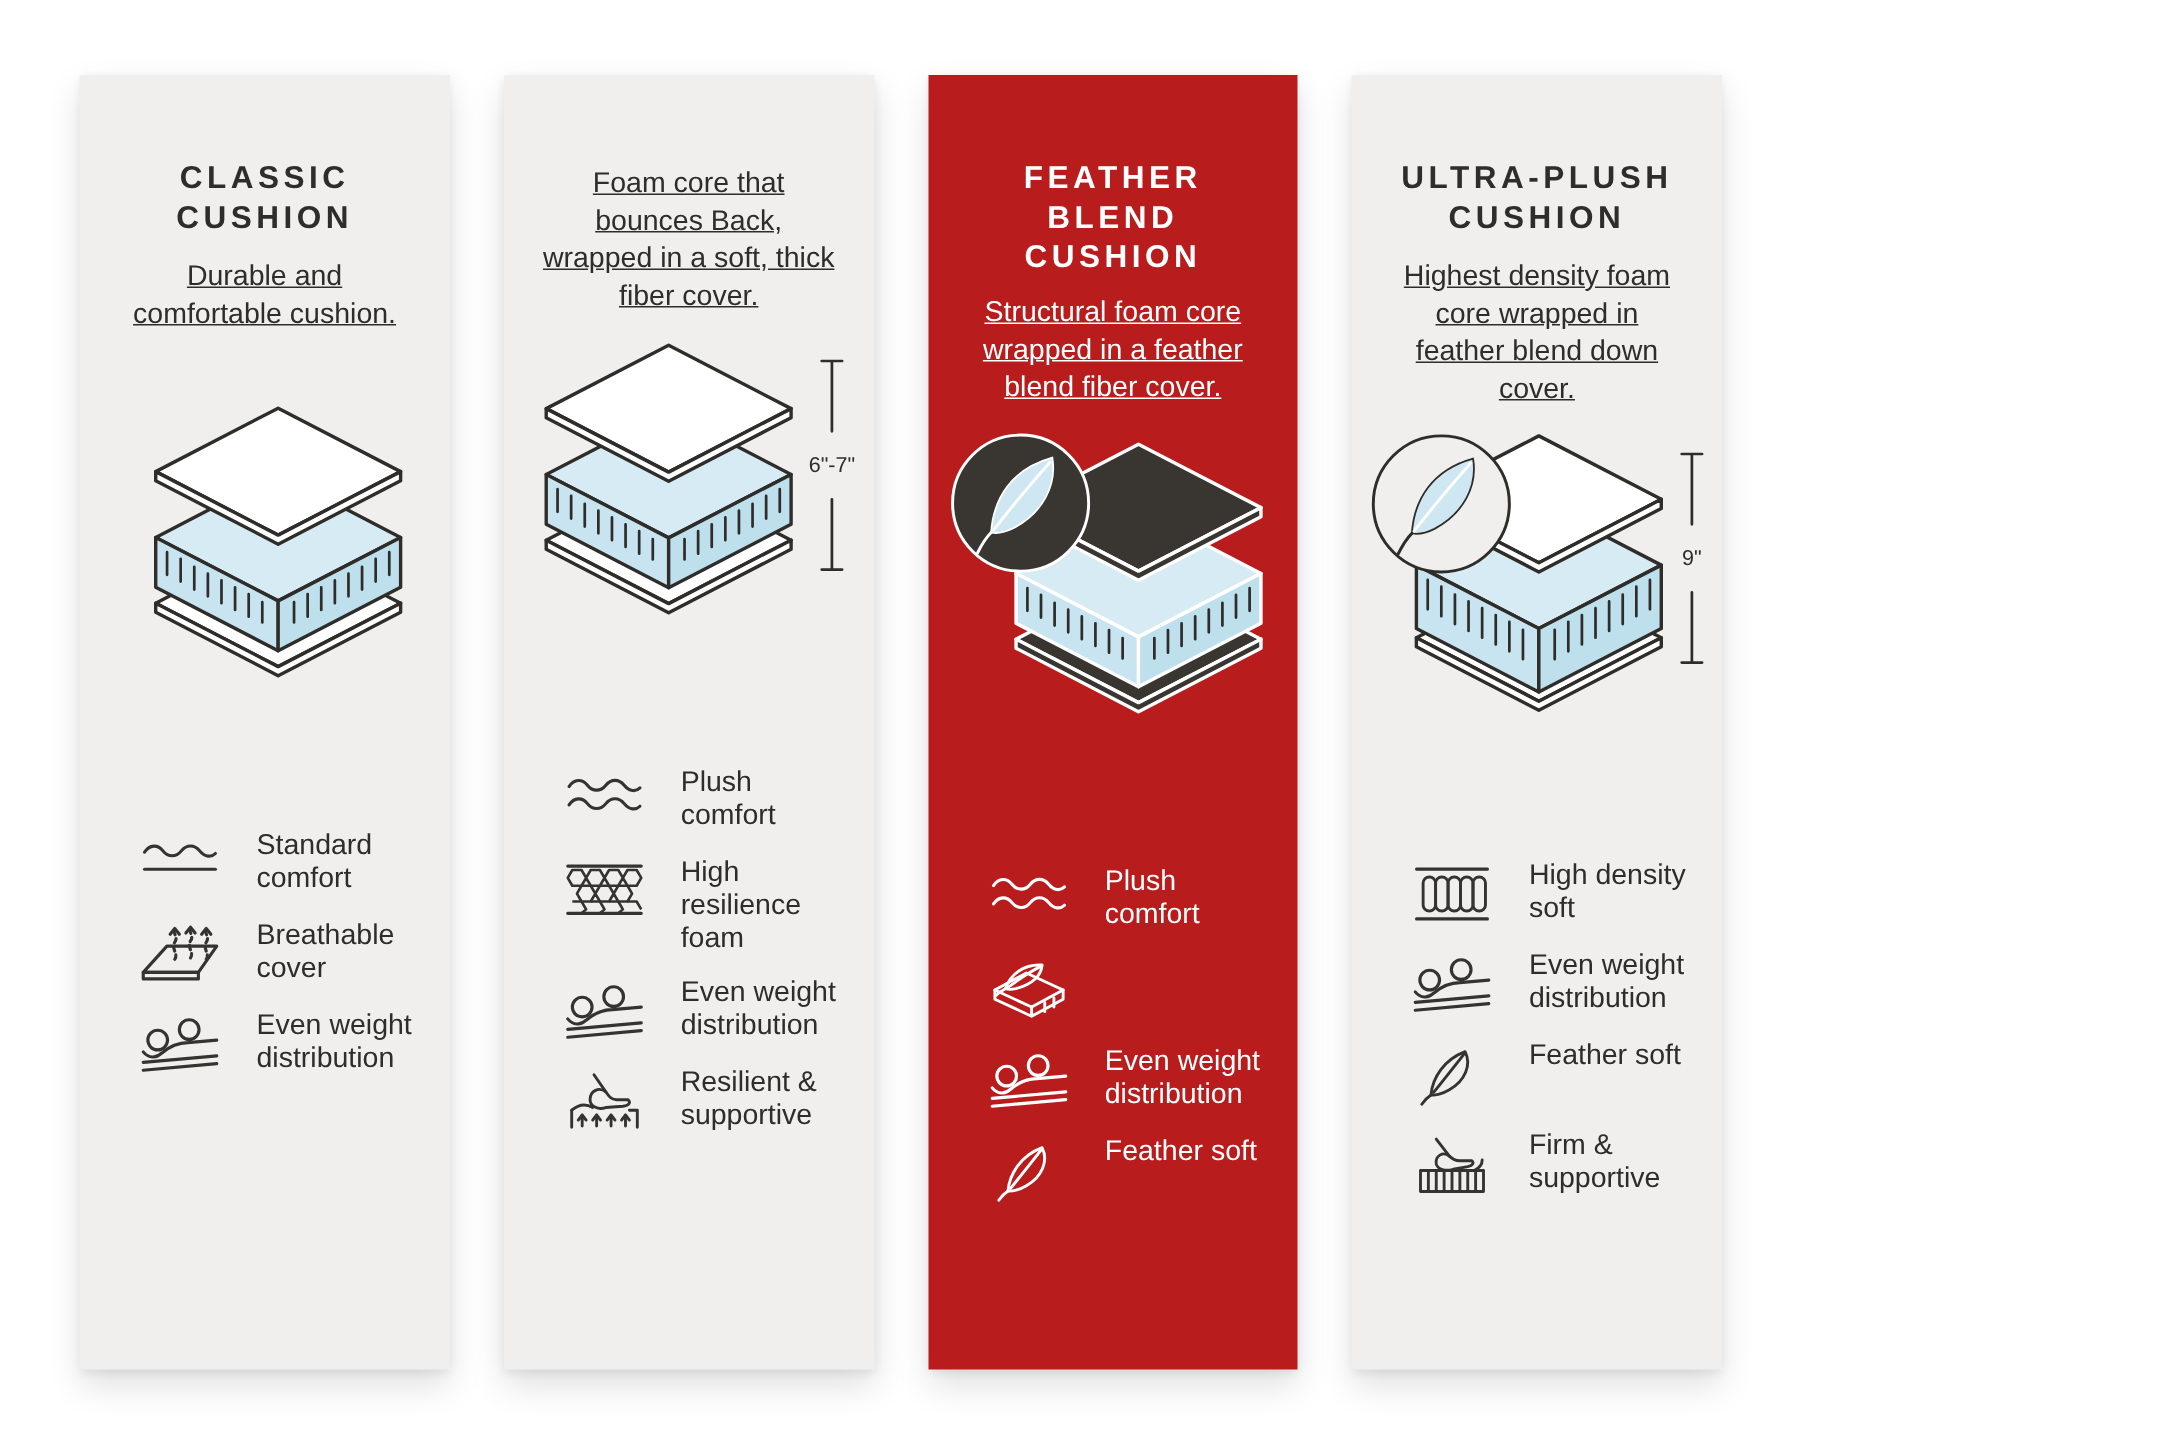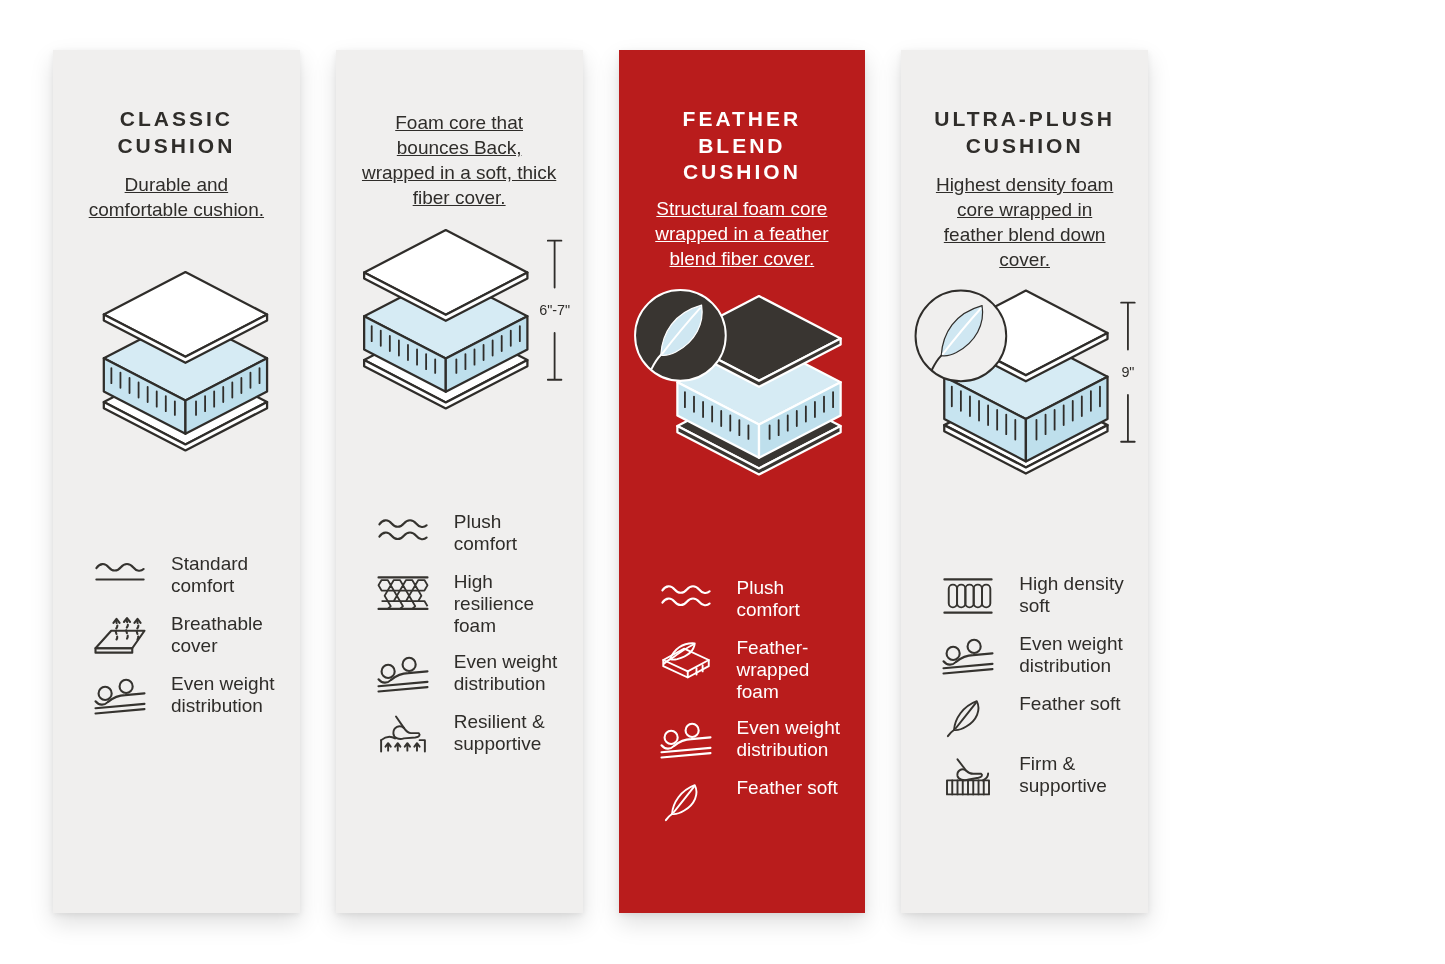--- a/index.html
+++ b/index.html
@@ -253,21 +253,20 @@
             </svg>
           </span>
         <span class="flabel">Plush comfort</span>
       </li>
       <li>
         <span class="fic">
             <svg viewBox="0 0 64 48">
               <use href="#ic-featherfoam"></use>
             </svg>
           </span>
-        <span class="flabel">Feather-wrapped foam</span>
       </li>
       <li>
         <span class="fic">
             <svg viewBox="0 0 64 48">
               <use href="#ic-weight"></use>
             </svg>
           </span>
         <span class="flabel">Even weight distribution</span>
       </li>
       <li>

